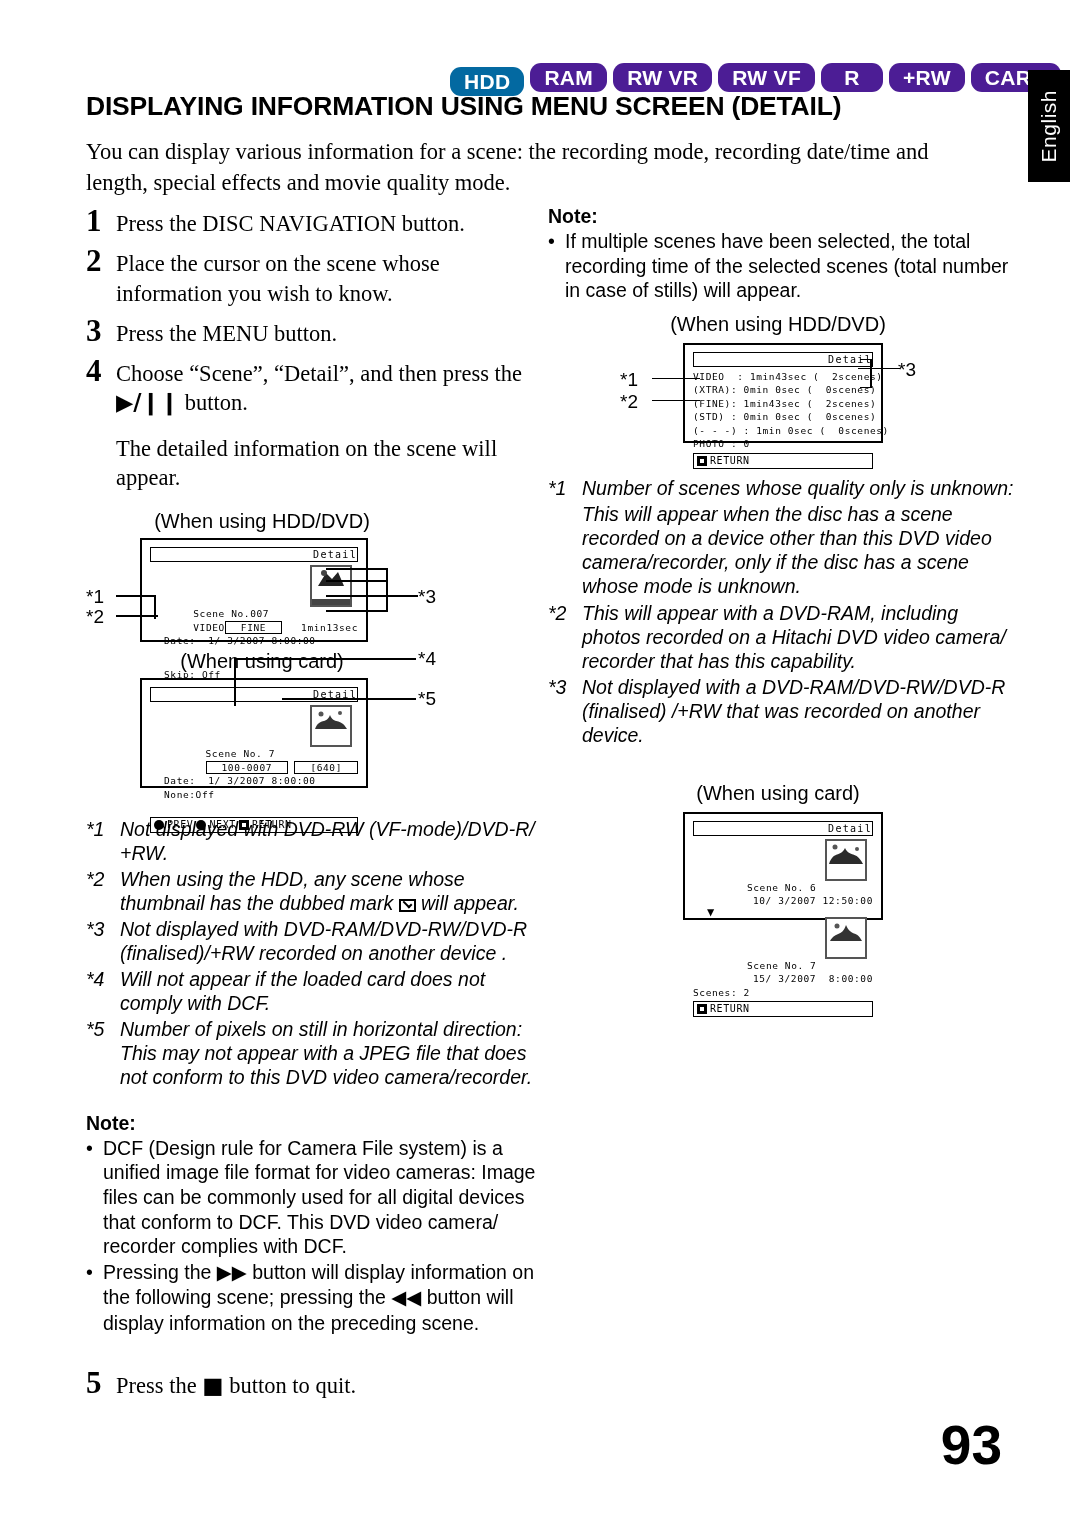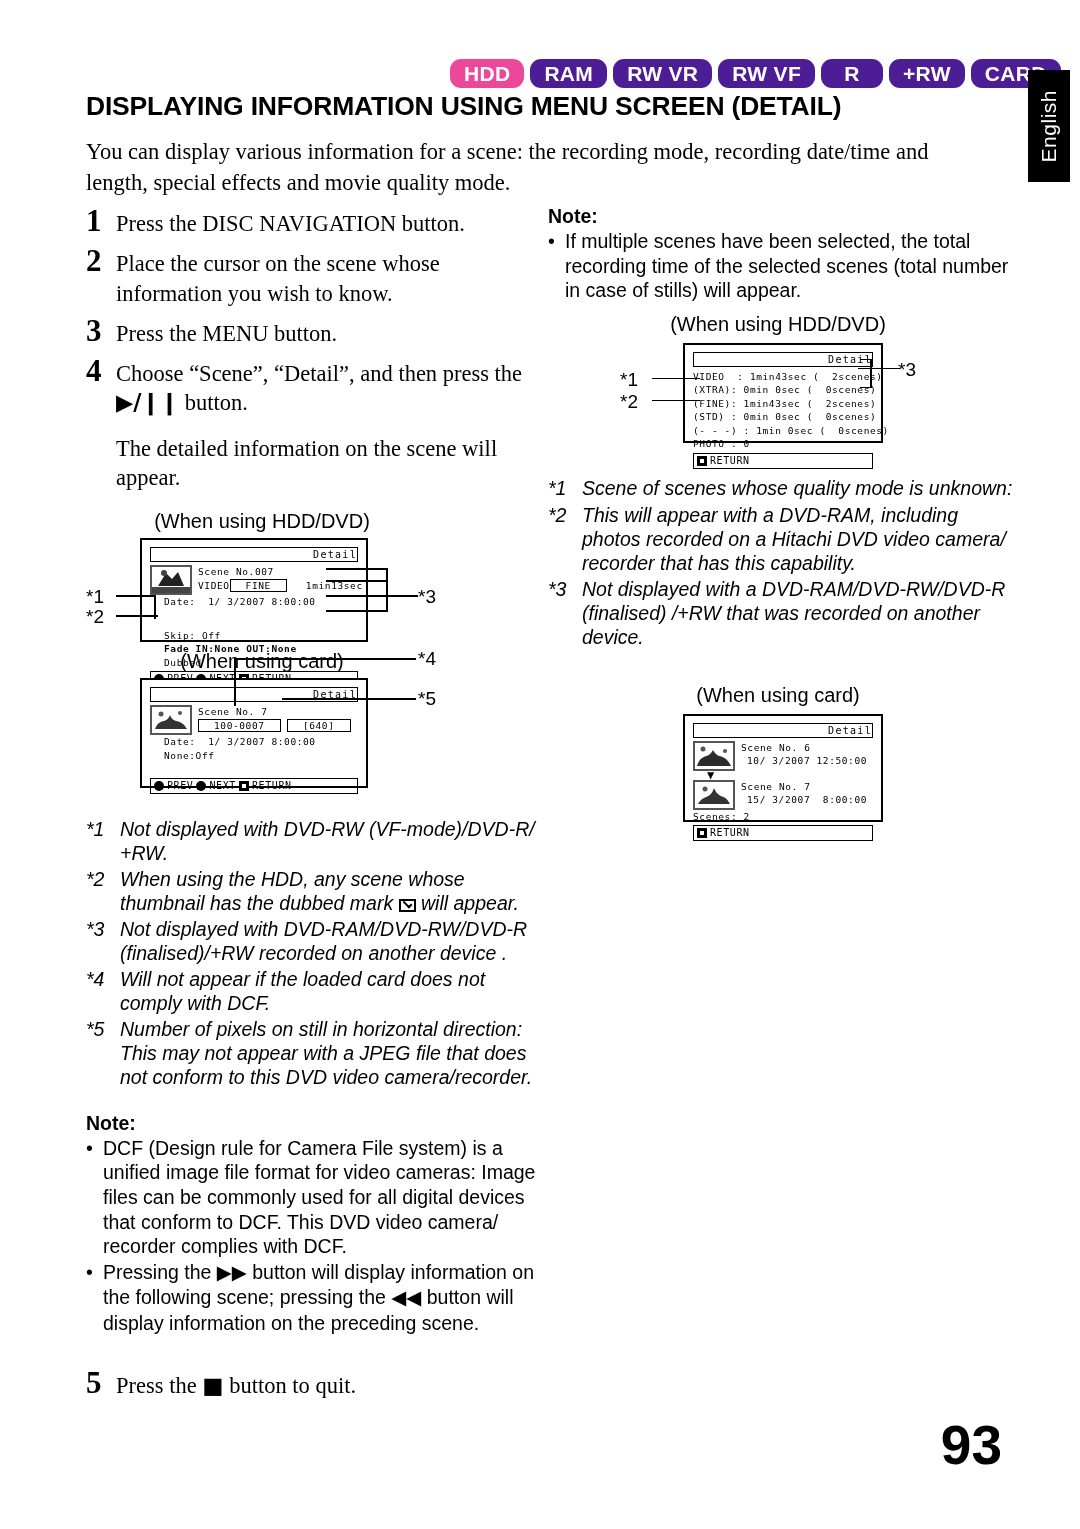--- a/index.html
+++ b/index.html
@@ -24,21 +24,21 @@
     font-size:21px;
     color:#ffffff;
     background:#4c1d95;
     border-radius:11px;
     height:29px;
     padding:0 14px;
     display:flex; align-items:center; justify-content:center;
     letter-spacing:0.3px;
     min-width:62px;
   }
-  .badge.dim { background:#ec4899; }
+  .badge.dim { background:#0369a1;margin-top:8px; }
 
   
   .lang-tab {
     position:absolute; top:70px; left:1028px;
     width:42px; height:112px;
     background:#000;
     color:#fff;
     font-family:"Liberation Sans", sans-serif;
     font-size:21px;
     display:flex; align-items:center; justify-content:center;
@@ -143,21 +143,21 @@
     display:inline-block;
     width:10px;height:10px;
     background:#000;
     position:relative;
     vertical-align:-1px;
   }
   .btn-sq::after{
     content:""; position:absolute; left:3px; top:3px;
     width:4px;height:4px;background:#fff;
   }
-  .lcd-flex { display:flex; align-items:flex-start; }
+  .lcd-flex { display:flex; align-items:flex-end;flex-direction:column; }
   .thumb {
     width:42px; height:30px;
     border:2px solid #555;
     margin-right:6px;
     flex:0 0 42px;
     position:relative;
     overflow:hidden;
     background:#fff;
   }
   .thumb.video::after{
@@ -424,22 +424,23 @@
     <div class="hline" style="left:104px;top:87px;width:48px;"></div>
     <div class="hline" style="left:310px;top:55px;width:42px;"></div>
     <div class="vline" style="left:322px;top:46px;height:28px;"></div>
     <div class="hline" style="left:312px;top:46px;width:12px;"></div>
     <div class="hline" style="left:312px;top:74px;width:12px;"></div>
   </div>
 
   <div style="margin-top:4px;">
     <div class="fn">
       <div class="fn-mark">*1</div>
-      <div class="fn-txt">Scene of scenes whose quality mode is unknown:</div>
-    </div>
+      <div class="fn-txt">Number of scenes whose quality only is unknown:</div>
+    </div>
+    <div class="fn-cont">This will appear when the disc has a scene recorded on a device other than this DVD video camera/recorder, only if the disc has a scene whose mode is unknown.</div>
     <div class="fn" style="margin-top:3px;">
       <div class="fn-mark">*2</div>
       <div class="fn-txt">This will appear with a DVD-RAM, including photos recorded on a Hitachi DVD video camera/ recorder that has this capability.</div>
     </div>
     <div class="fn">
       <div class="fn-mark">*3</div>
       <div class="fn-txt">Not displayed with a DVD-RAM/DVD-RW/DVD-R (finalised) /+RW that was recorded on another device.</div>
     </div>
   </div>
 

